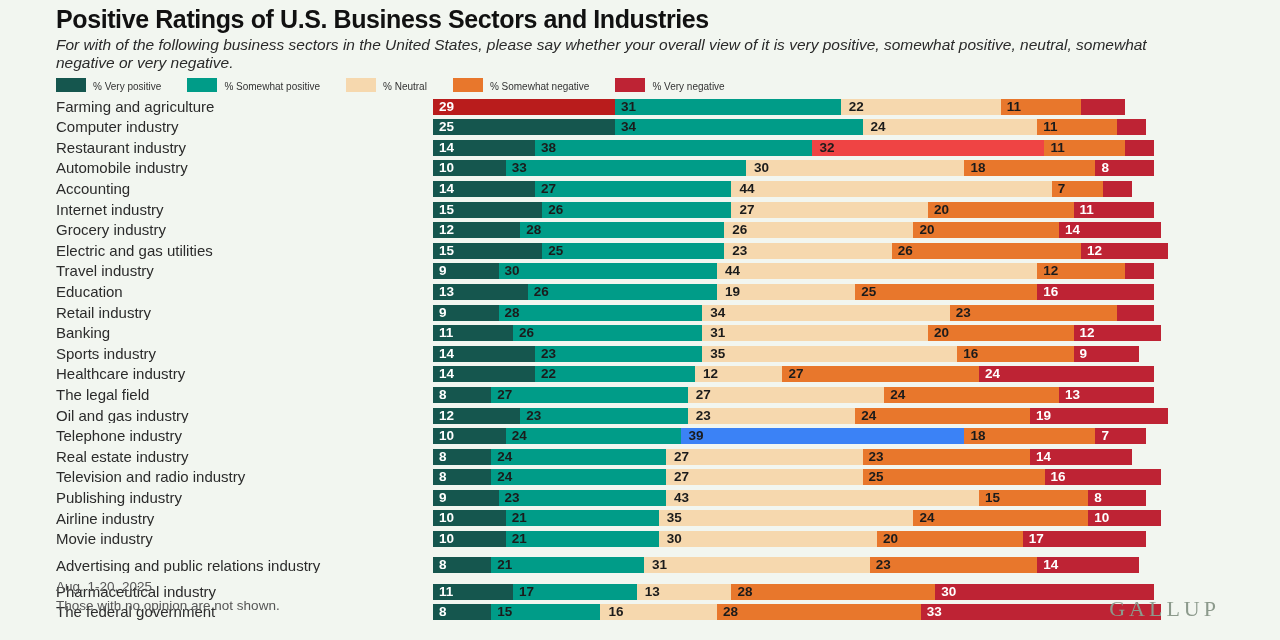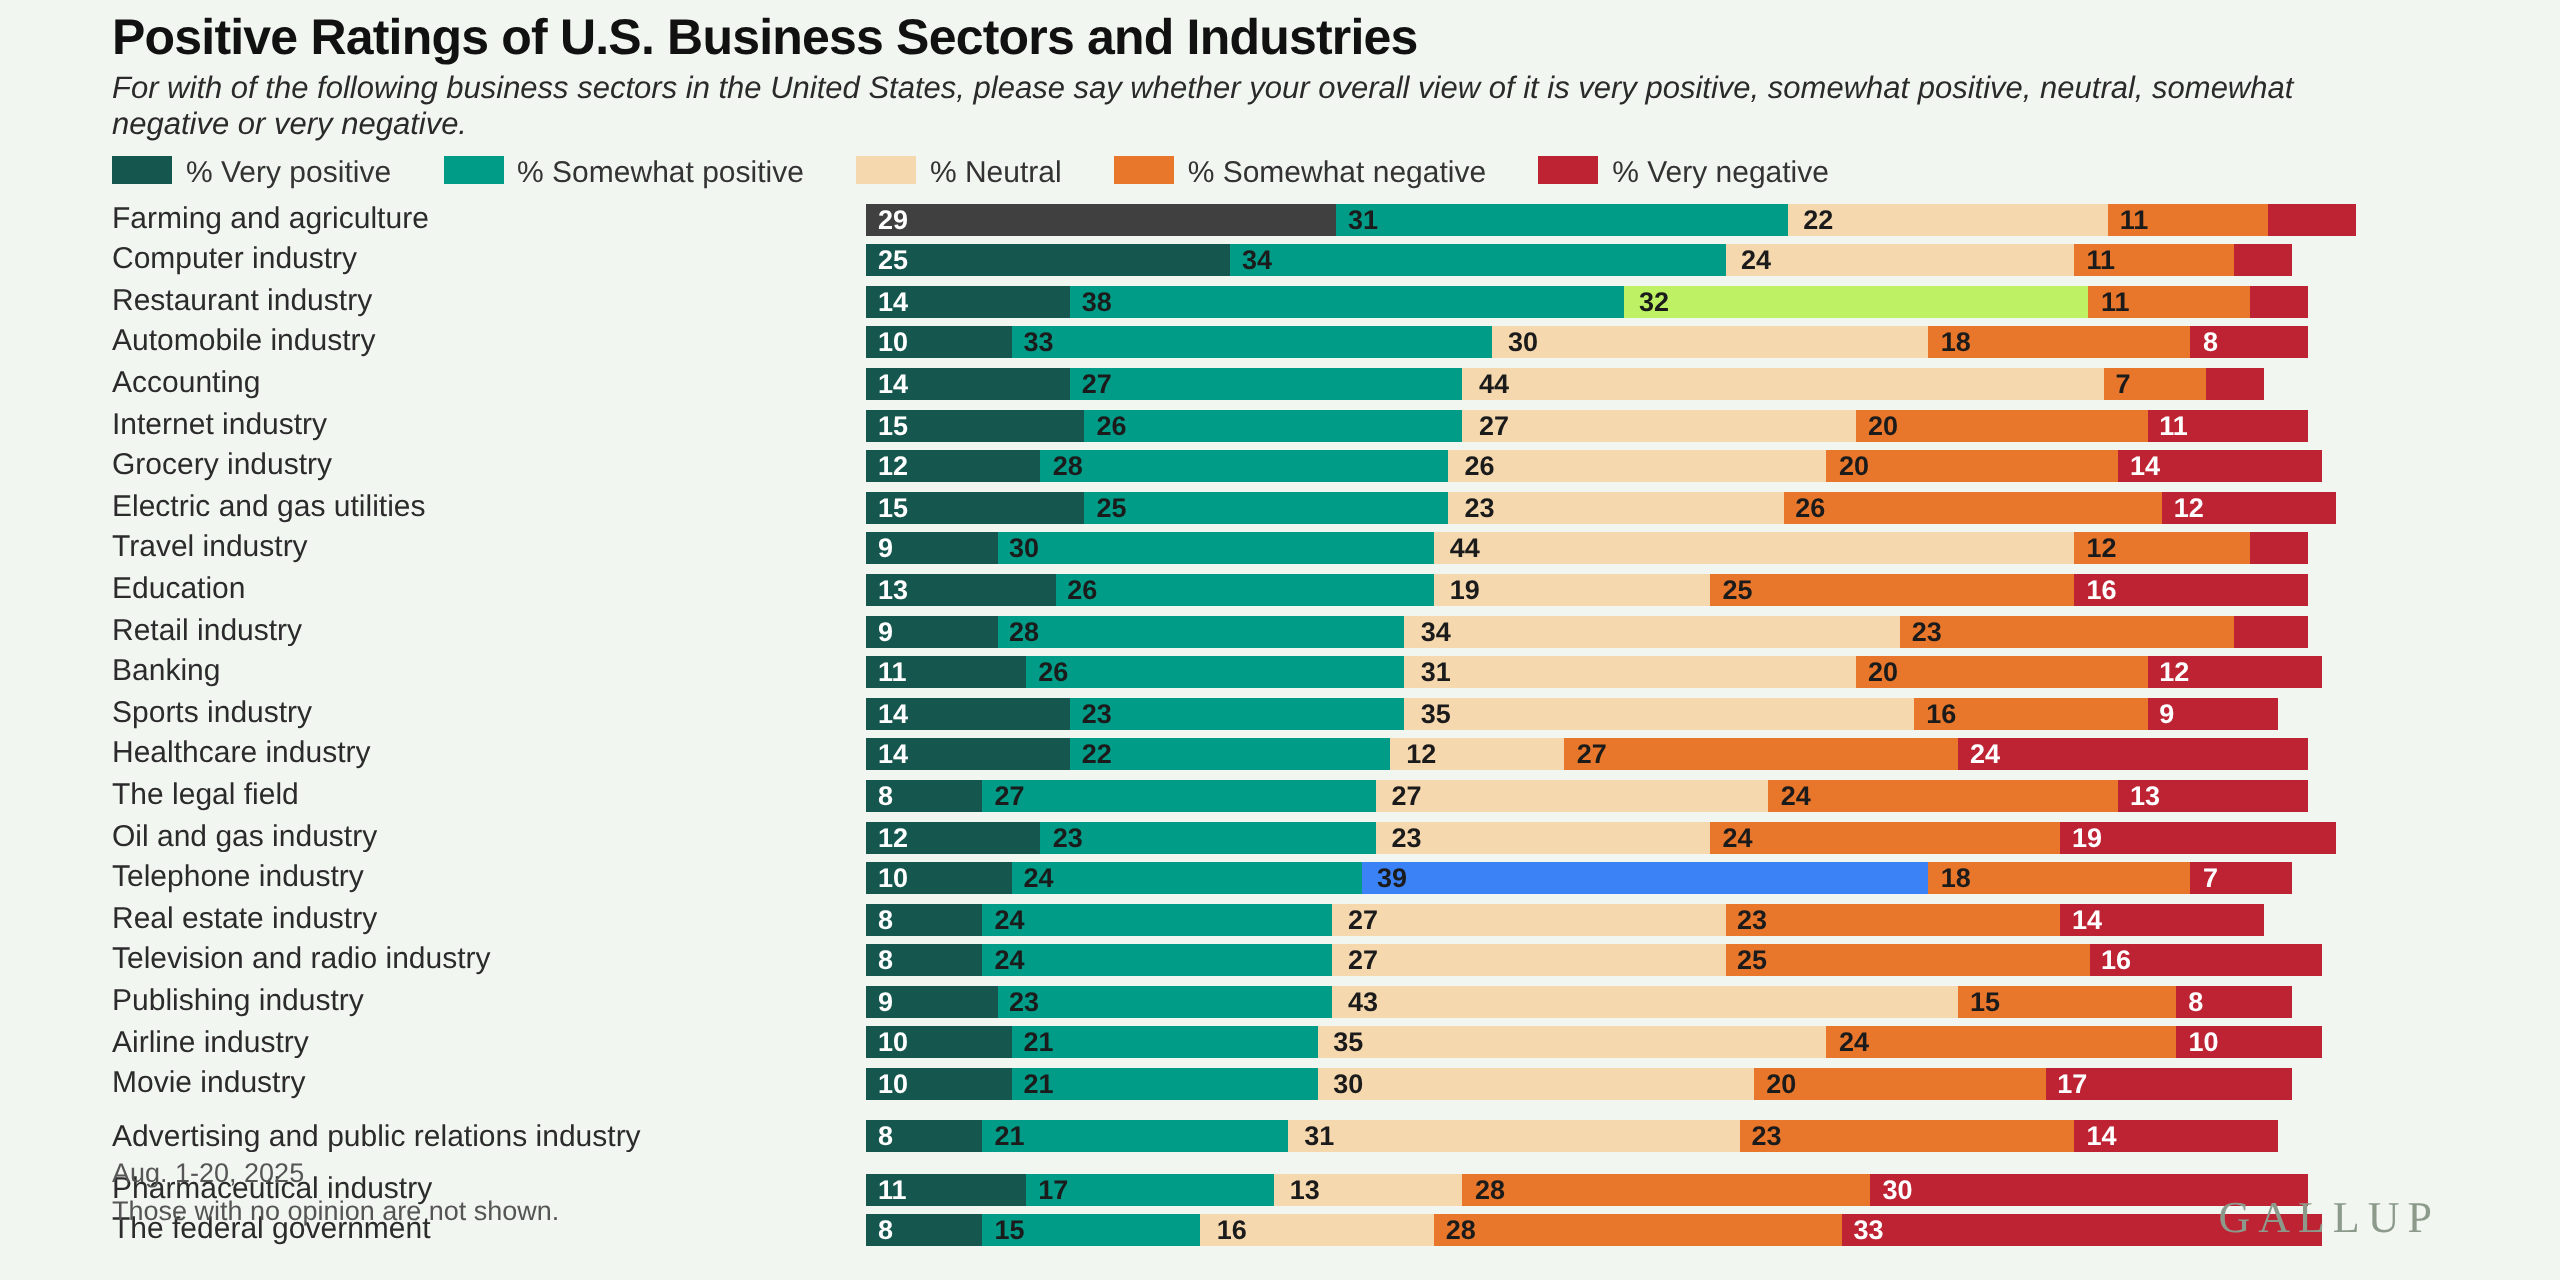--- a/index.html
+++ b/index.html
@@ -18,21 +18,21 @@
   }
   .subtitle{
     font-style:italic;font-size:15.5px;line-height:1.22;color:#2a2a2a;
     margin:0;max-width:1150px;
   }
 
   .legend{
     display:flex;flex-wrap:wrap;align-items:center;
     padding:5px 56px 2px 56px;gap:0 26px;
   }
-  .legend-item{display:flex;align-items:flex-start;gap:7px;font-size:15px;color:#333;white-space:nowrap;}
+  .legend-item{display:flex;align-items:flex-end;gap:7px;font-size:10px;color:#333;white-space:nowrap;}
   .swatch{width:30px;height:14px;display:inline-block;flex:0 0 auto;}
 
   .chart{position:relative;padding:2px 0 0 0;}
   .row{
     display:flex;align-items:center;height:20.6px;
   }
   .row-label{
     width:433px;flex:0 0 433px;text-align:left;
     padding-left:56px;box-sizing:border-box;
     font-size:15px;color:#2b2b2b;line-height:1.06;
@@ -93,21 +93,21 @@
       <div class="legend-item">
         <span class="swatch" style="background: rgb(190, 35, 52);"></span>
         <span>% Very negative</span>
       </div>
     </div>
 
   <div class="chart" id="chart">
       <div class="row">
         <div class="row-label">Farming and agriculture</div>
         <div class="bars">
-          <div class="seg s0" style="width: 235px; background: #404040;">
+          <div class="seg s0" style="width: 182px; background: #b91c1c;">
             <span class="val">29</span>
           </div>
           <div class="seg s1" style="width: 225.68px; background: rgb(0, 156, 136);">
             <span class="val">31</span>
           </div>
           <div class="seg s2" style="width: 160.16px; background: rgb(246, 216, 174);">
             <span class="val">22</span>
           </div>
           <div class="seg s3" style="width: 80.08px; background: rgb(232, 119, 44);">
             <span class="val">11</span>
@@ -135,21 +135,21 @@
       </div>
       <div class="row">
         <div class="row-label">Restaurant industry</div>
         <div class="bars">
           <div class="seg s0" style="width: 101.92px; background: rgb(21, 86, 78);">
             <span class="val">14</span>
           </div>
           <div class="seg s1" style="width: 276.64px; background: rgb(0, 156, 136);">
             <span class="val">38</span>
           </div>
-          <div class="seg s2" style="width: 232.96px; background: #bef264;">
+          <div class="seg s2" style="width: 232.96px; background: #ef4444;">
             <span class="val">32</span>
           </div>
           <div class="seg s3" style="width: 80.08px; background: rgb(232, 119, 44);">
             <span class="val">11</span>
           </div>
           <div class="seg s4" style="width: 29.12px; background: rgb(190, 35, 52);"></div>
         </div>
       </div>
       <div class="row">
         <div class="row-label">Automobile industry</div>

